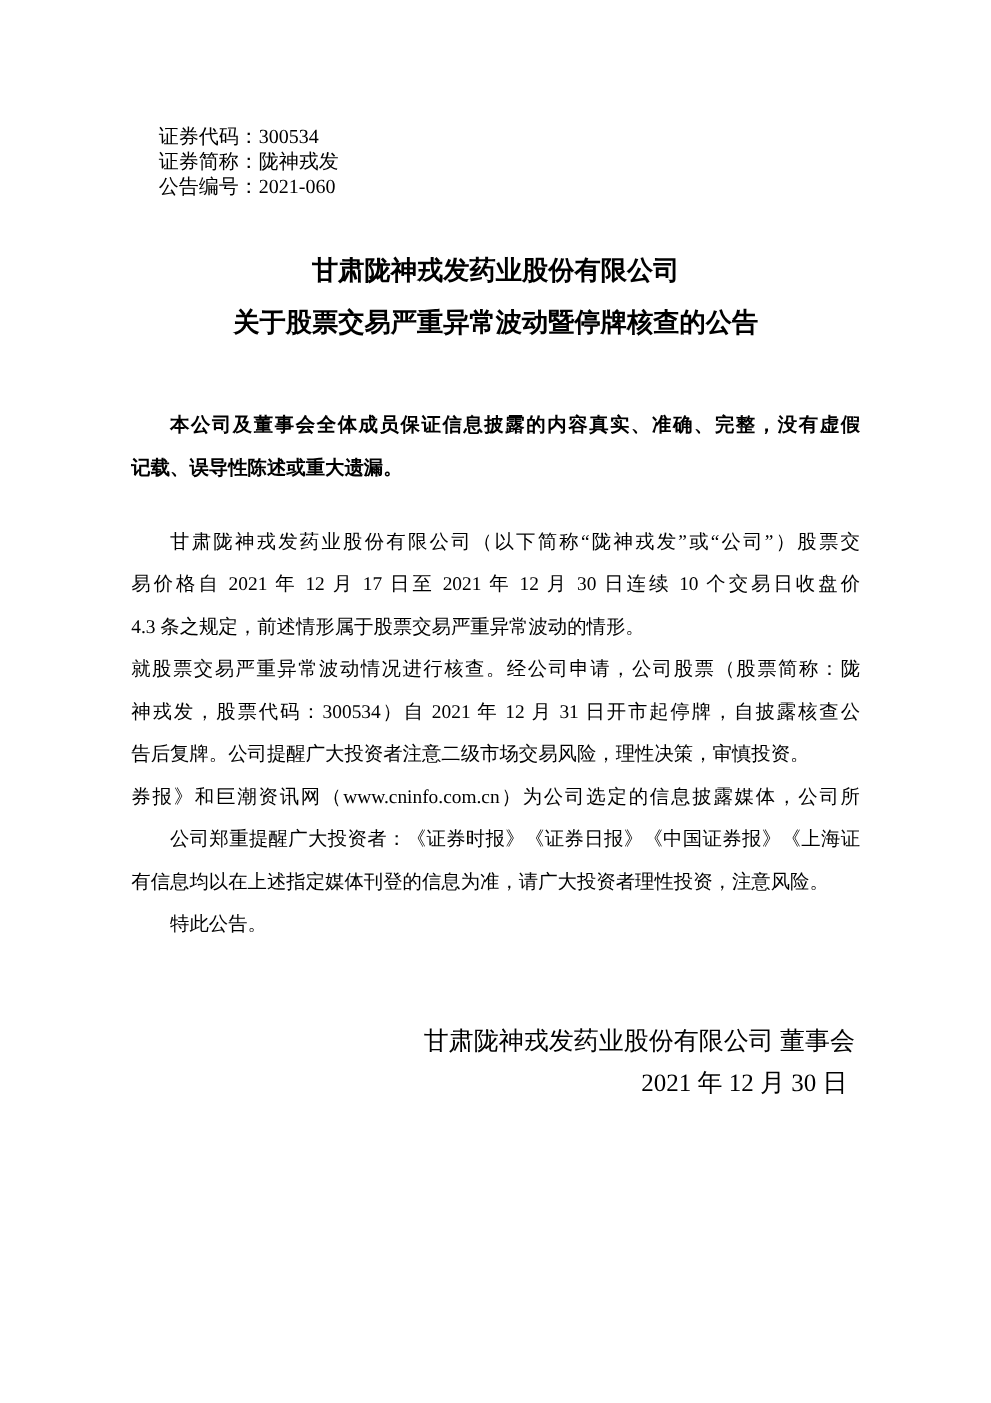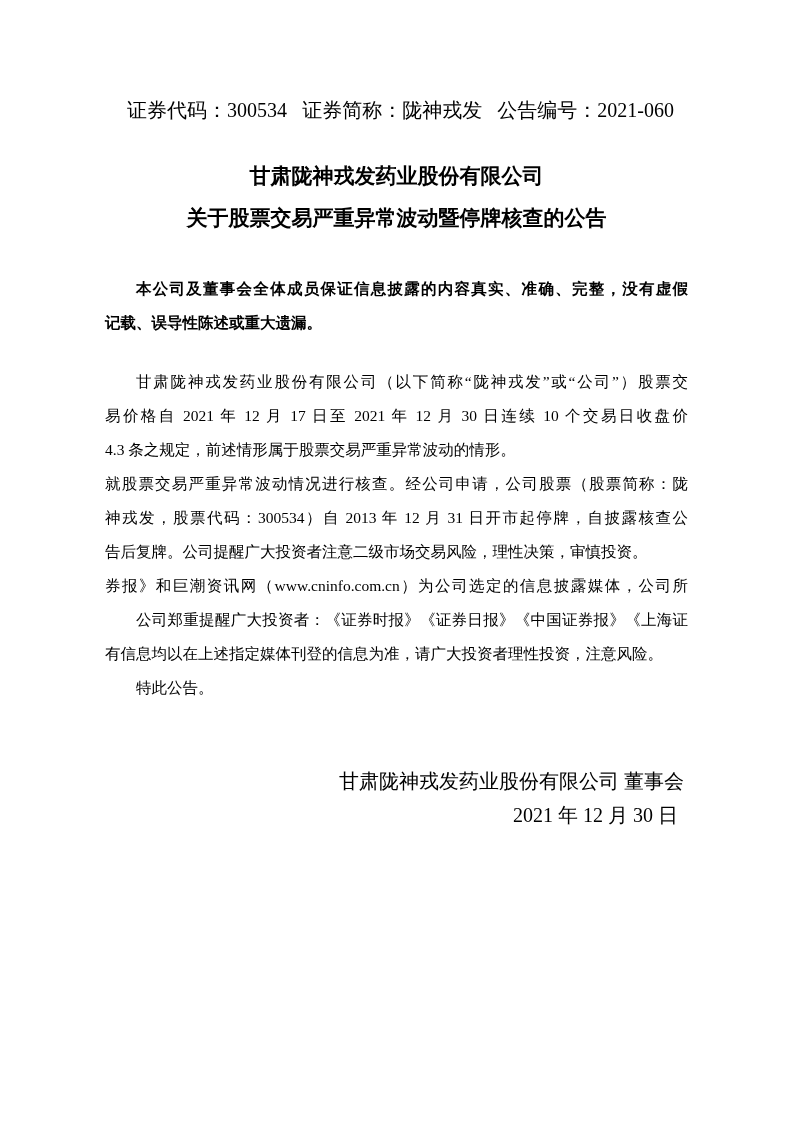--- a/index.html
+++ b/index.html
@@ -18,42 +18,43 @@
     overflow: hidden;
   }
   .content {
     width: 583px;
     margin: 0 auto;
   }
   .doc-header {
     margin-top: 100px;
     display: flex;
     justify-content: space-between;
-    font-size: 20px;
+    font-size: 16px;
     line-height: 20px;
     padding-left: 22px;
     padding-right: 14px;
     box-sizing: border-box;
+    flex-direction: column;
   }
   .doc-title {
     margin: 44px 0 0 0;
     font-size: 21px;
     line-height: 24px;
     font-weight: bold;
     text-align: center;
   }
   .doc-subtitle {
     margin: 18px 0 0 0;
     font-size: 21px;
     line-height: 24px;
     font-weight: bold;
     text-align: center;
   }
   .statement {
-    margin-top: 42px;
+    margin-top: 54px;
     font-weight: bold;
   }
   .body-text {
     margin-top: 25px;
   }
   .line {
     font-size: 15.5px;
     line-height: 34px;
     white-space: nowrap;
   }
@@ -98,21 +99,21 @@
     <div class="statement">
         <div class="line just first">本公司及董事会全体成员保证信息披露的内容真实、准确、完整，没有虚假</div>
         <div class="line last">记载、误导性陈述或重大遗漏。</div>
       </div>
 
     <div class="body-text">
         <div class="line just first">甘肃陇神戎发药业股份有限公司（以下简称“陇神戎发”或“公司”）股票交</div>
         <div class="line just">易价格自 2021 年 12 月 17 日至 2021 年 12 月 30 日连续 10 个交易日收盘价</div>
         <div class="line last">4.3 条之规定，前述情形属于股票交易严重异常波动的情形。</div>
         <div class="line just">就股票交易严重异常波动情况进行核查。经公司申请，公司股票（股票简称：陇</div>
-        <div class="line just">神戎发，股票代码：300534）自 2013 年 12 月 31 日开市起停牌，自披露核查公</div>
+        <div class="line just">神戎发，股票代码：300534）自 2021 年 12 月 31 日开市起停牌，自披露核查公</div>
         <div class="line last">告后复牌。公司提醒广大投资者注意二级市场交易风险，理性决策，审慎投资。</div>
         <div class="line just">券报》和巨潮资讯网（www.cninfo.com.cn）为公司选定的信息披露媒体，公司所</div>
         <div class="line just first">公司郑重提醒广大投资者：《证券时报》《证券日报》《中国证券报》《上海证</div>
         <div class="line last">有信息均以在上述指定媒体刊登的信息为准，请广大投资者理性投资，注意风险。</div>
         <div class="line last first">特此公告。</div>
       </div>
 
     <div class="signature">
       <div class="sig-company">甘肃陇神戎发药业股份有限公司 董事会</div>
       <div class="sig-date">2021 年 12 月 30 日</div>

